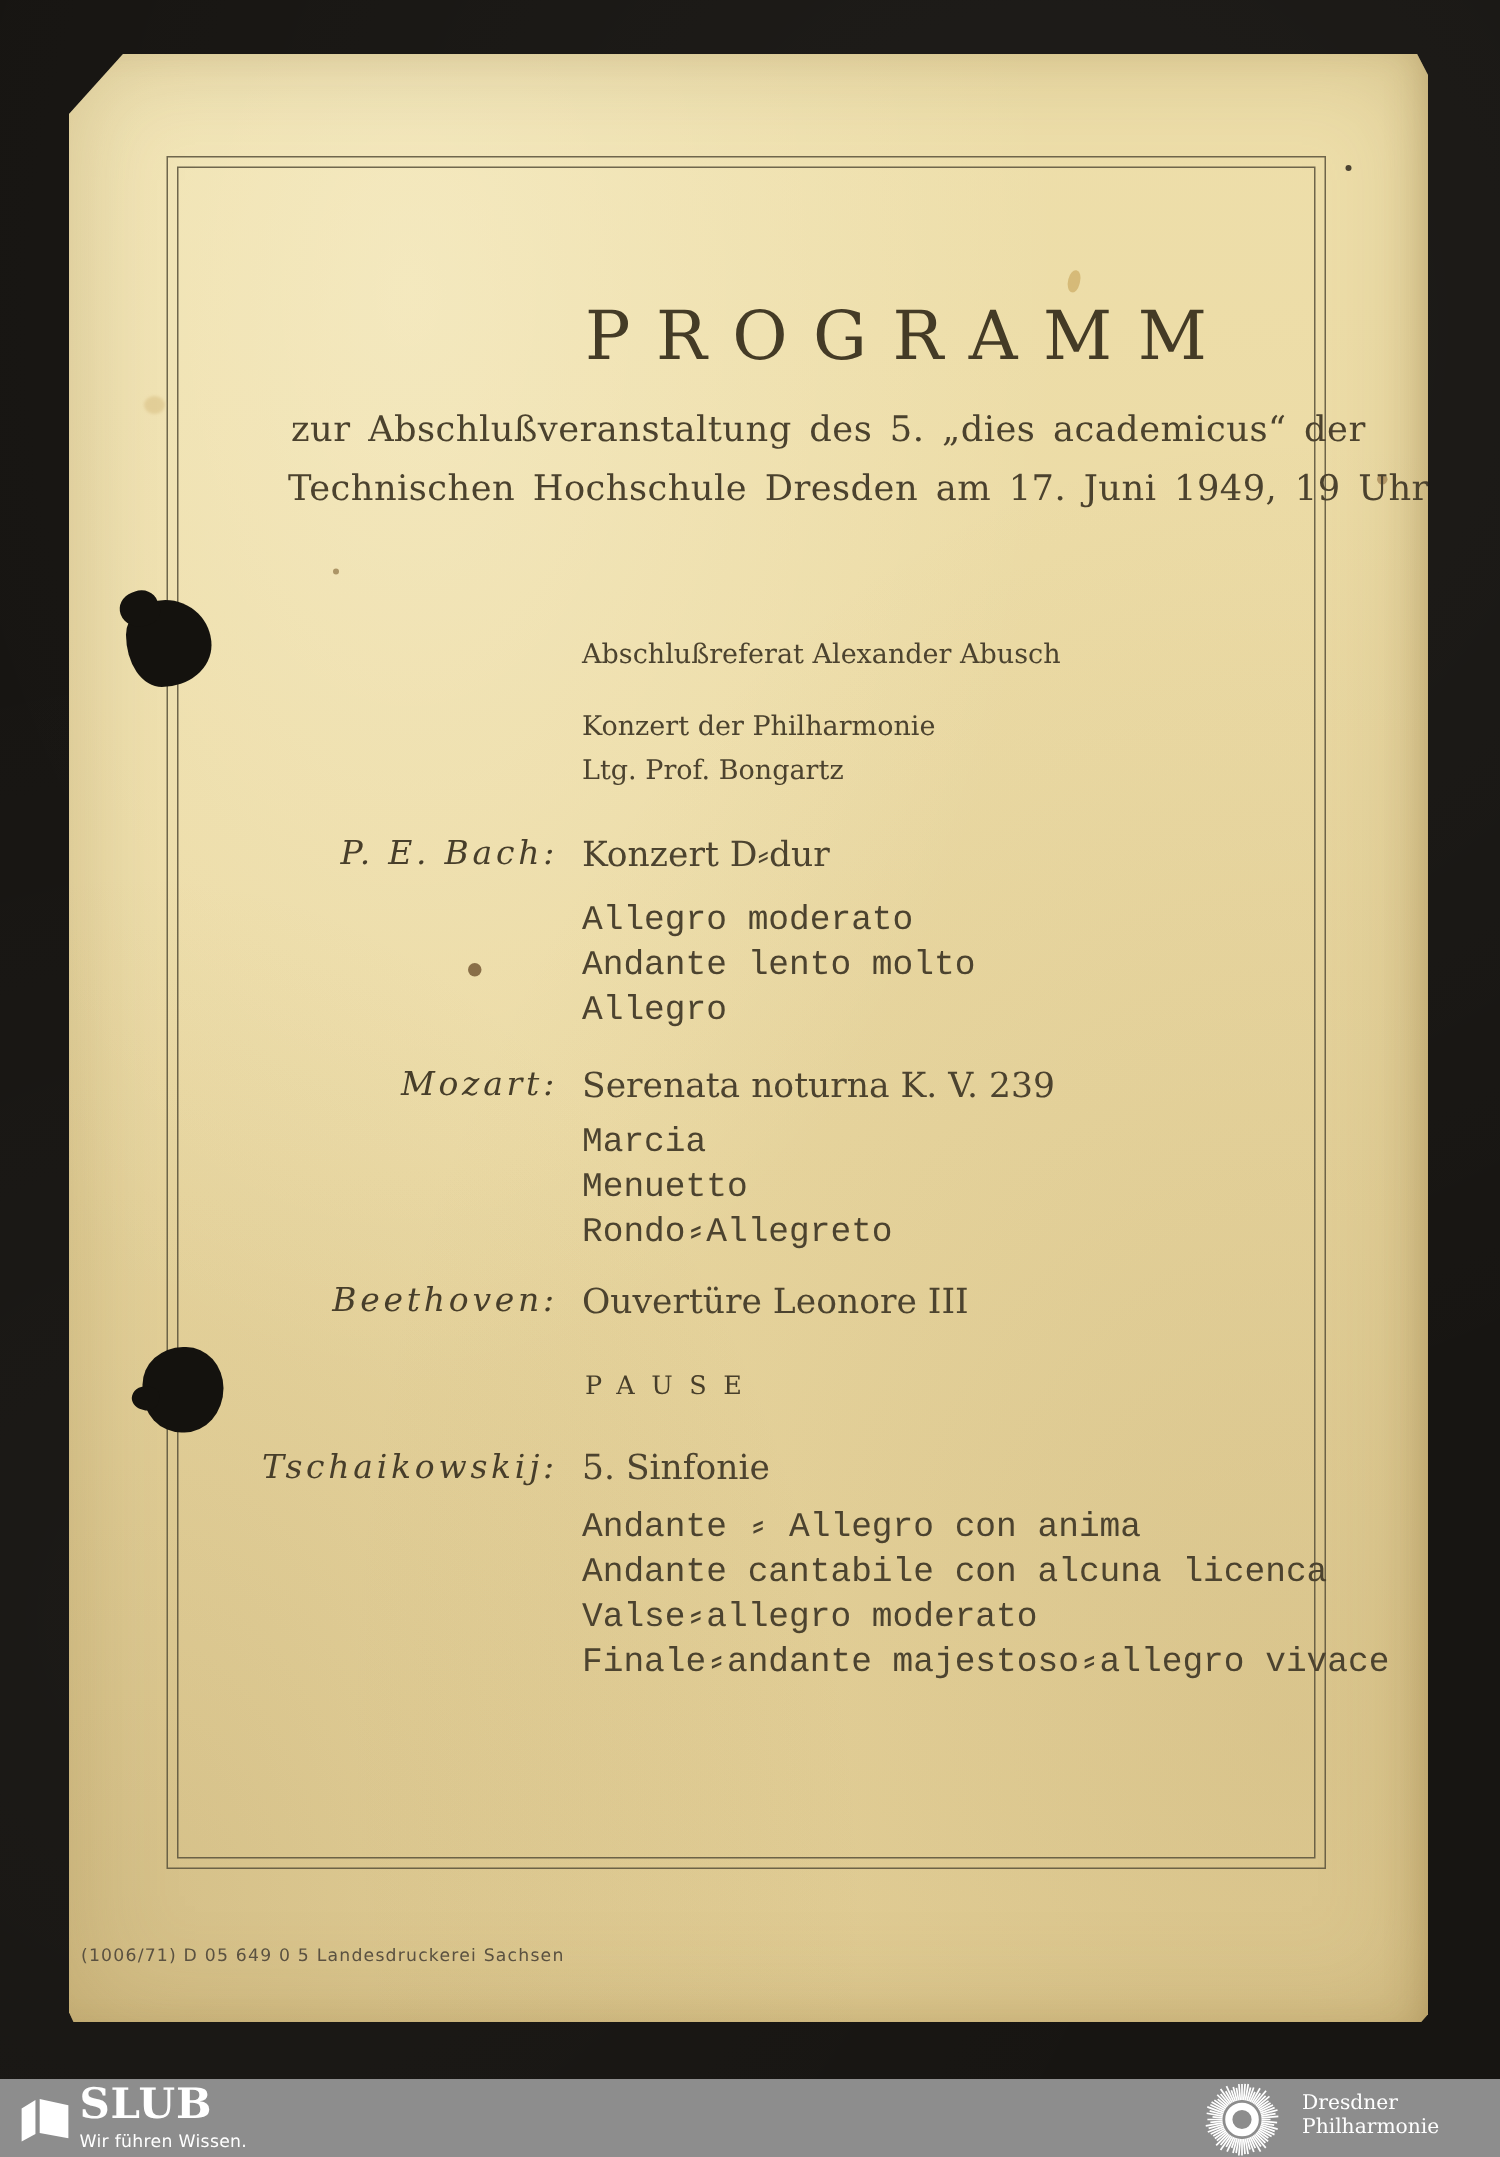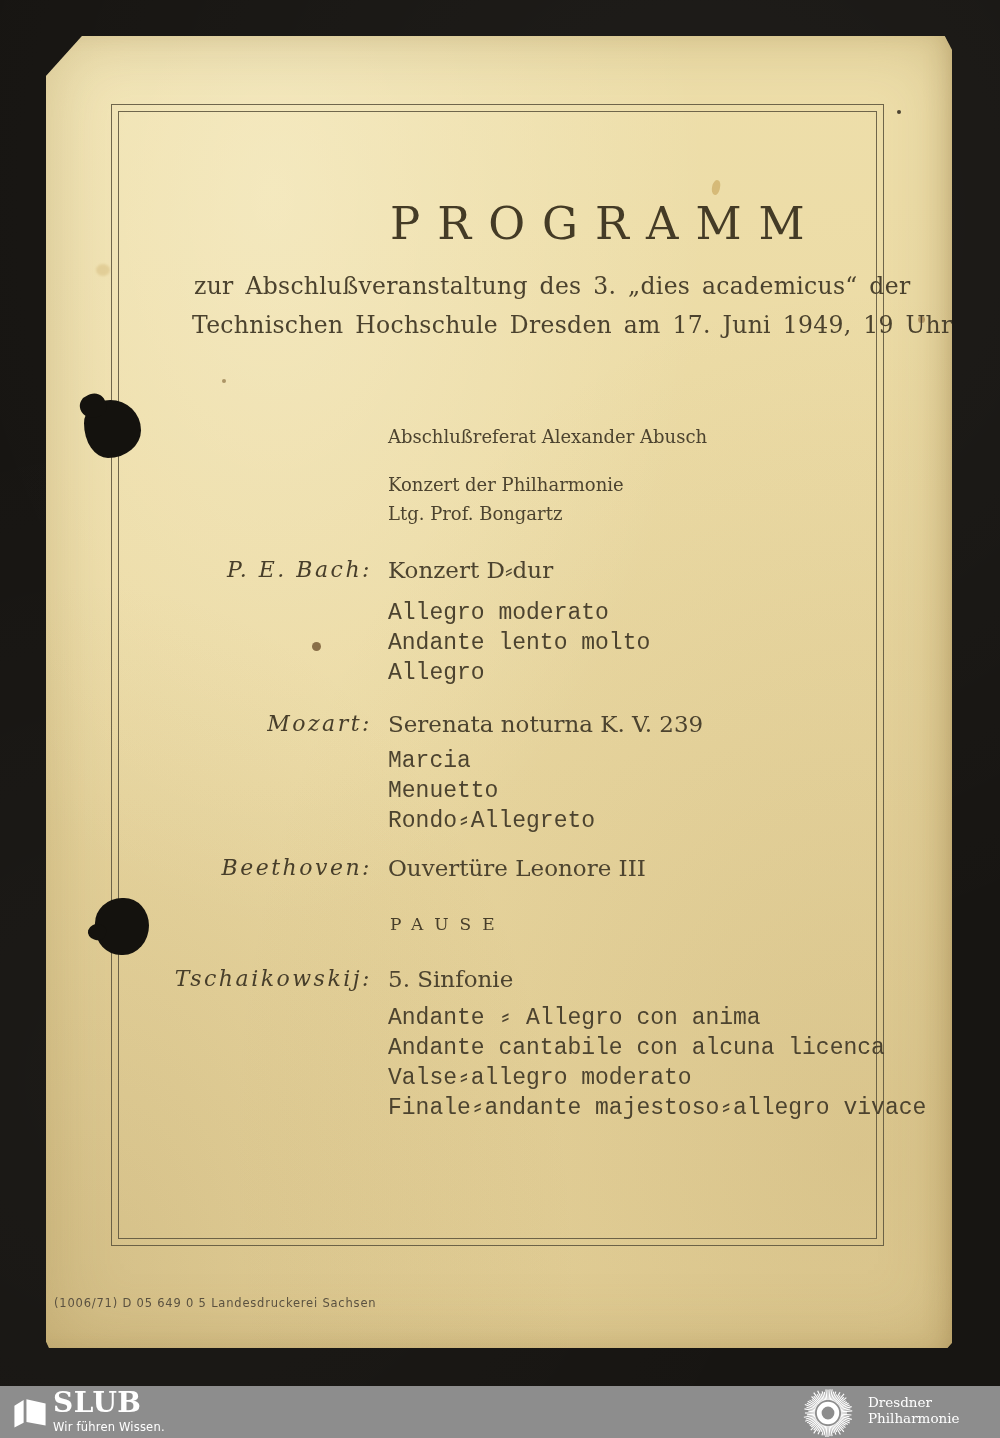--- a/index.html
+++ b/index.html
@@ -121,21 +121,21 @@
   <div class="hole hole-2"></div>
 
   <div class="stain st1"></div>
   <div class="stain st2"></div>
   <div class="stain st3"></div>
   <div class="stain st4"></div>
   <div class="stain st5"></div>
   <div class="stain st6"></div>
 
   <div class="doc-title">PROGRAMM</div>
-  <div class="subtitle sub1">zur Abschlußveranstaltung des 3. „dies academicus“ der</div>
+  <div class="subtitle sub1">zur Abschlußveranstaltung des 5. „dies academicus“ der</div>
   <div class="subtitle sub2">Technischen Hochschule Dresden am 17. Juni 1949, 19 Uhr</div>
 
   <div class="line op1">Abschlußreferat Alexander Abusch</div>
   <div class="line op2">Konzert der Philharmonie</div>
   <div class="line op3">Ltg. Prof. Bongartz</div>
 
   <div class="row" style="top:521px">
     <span class="composer">P. E. Bach:</span>
     <span class="work">Konzert D⸗dur</span>
   </div>

